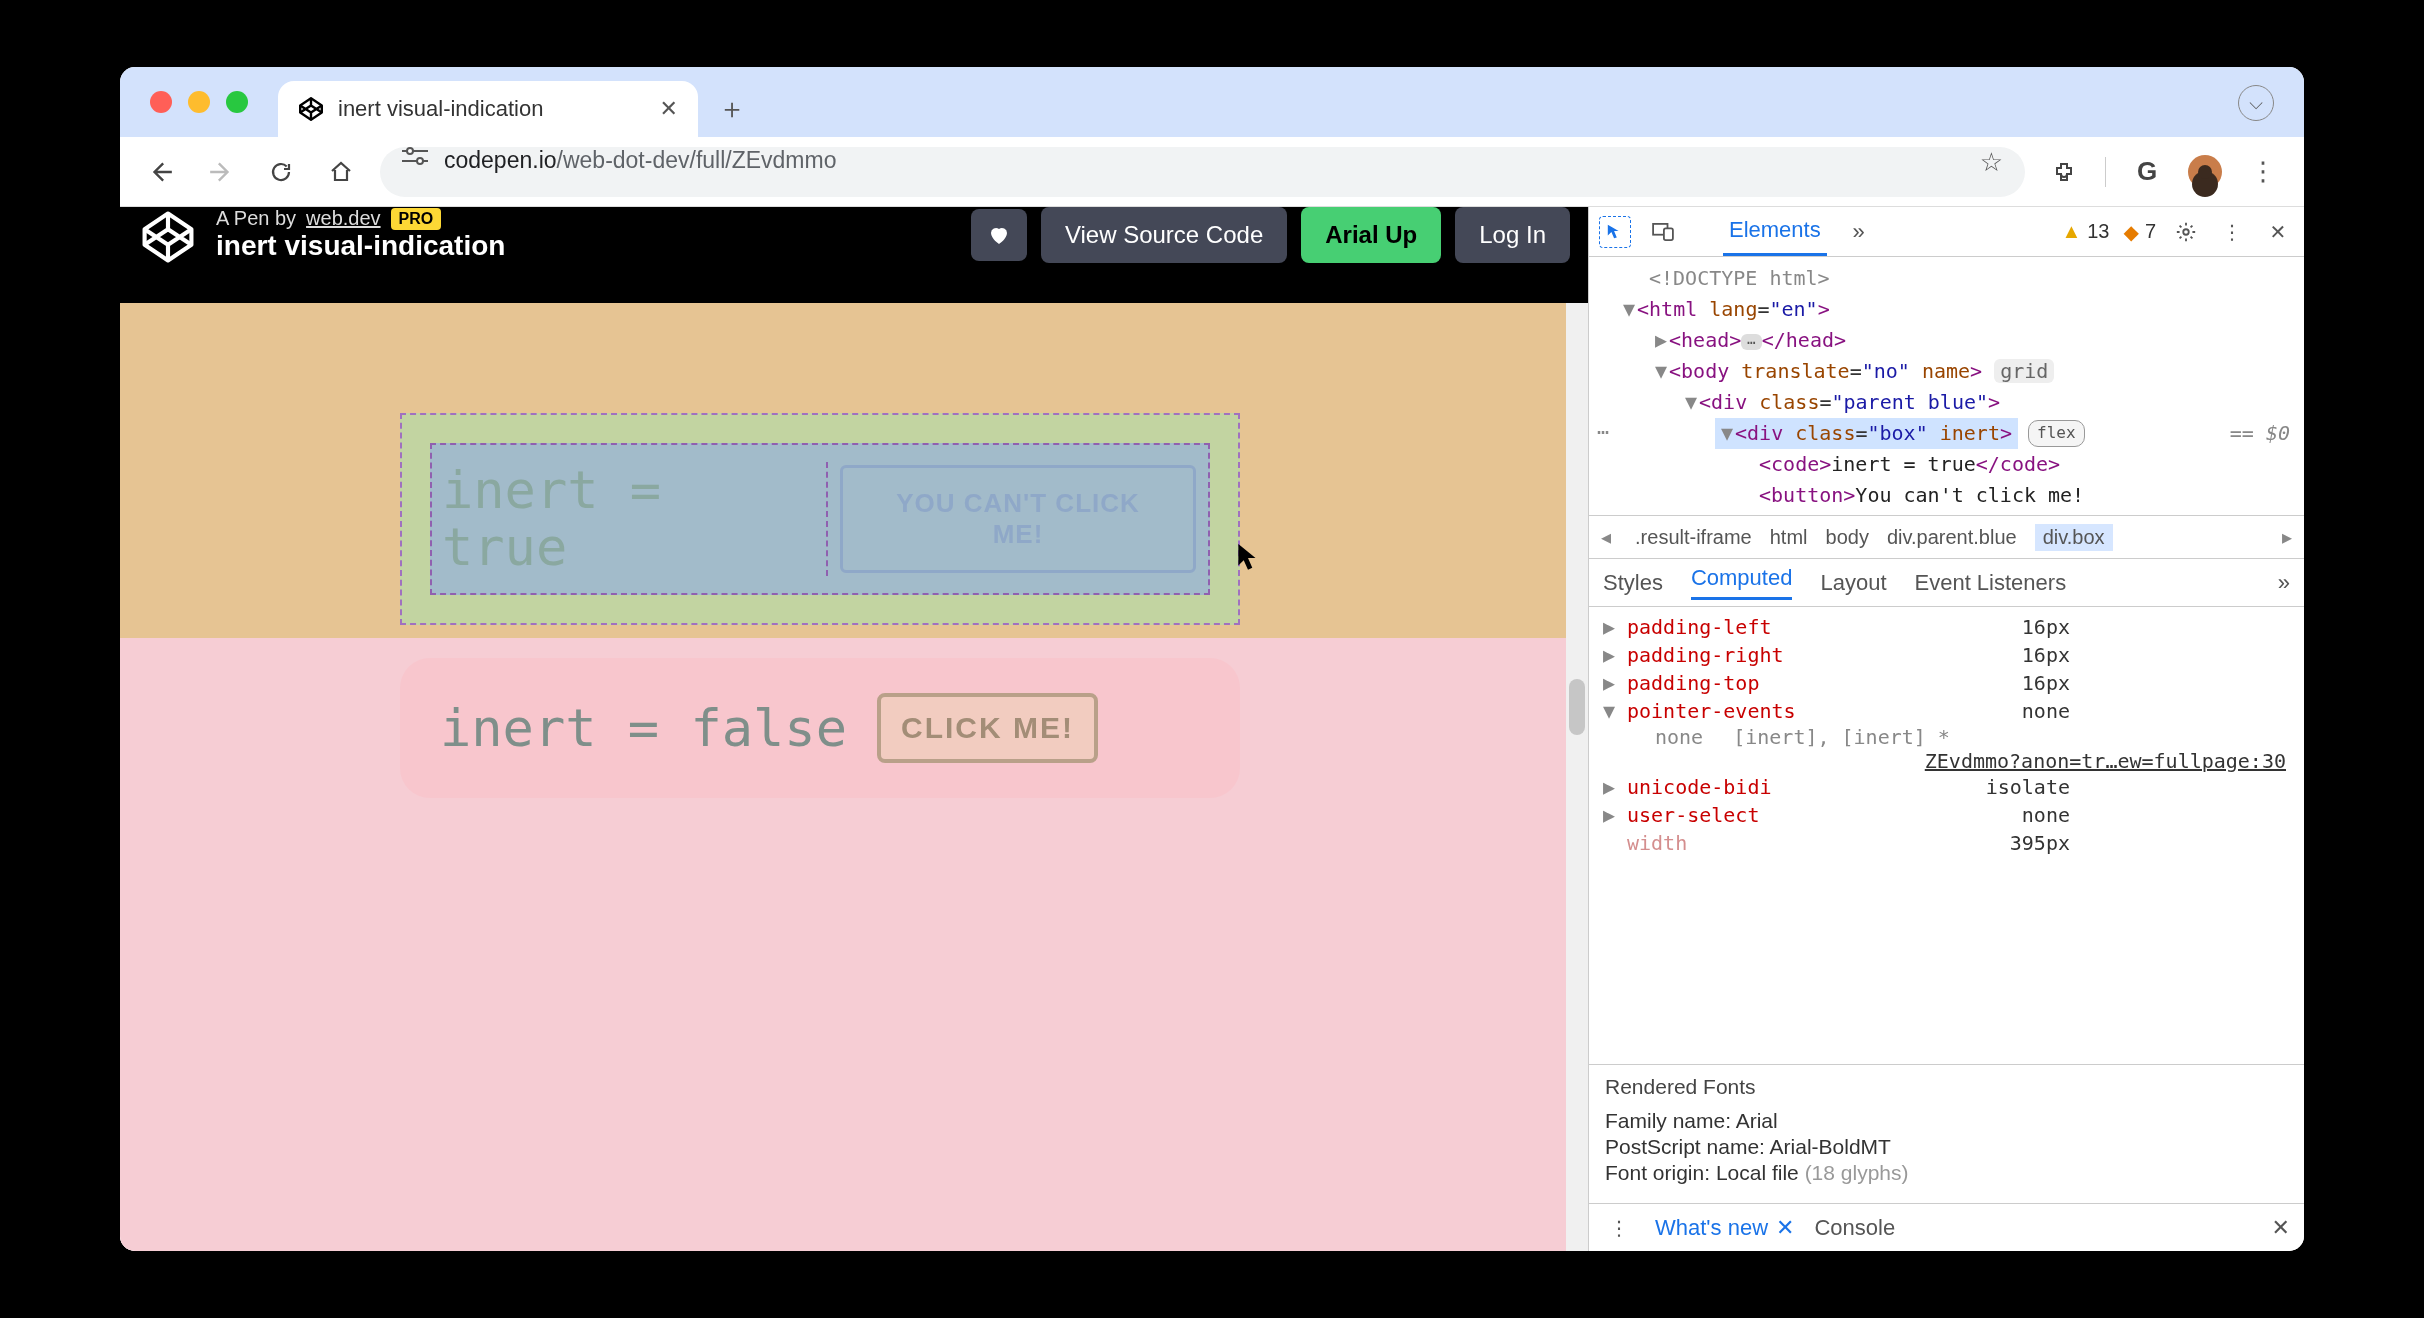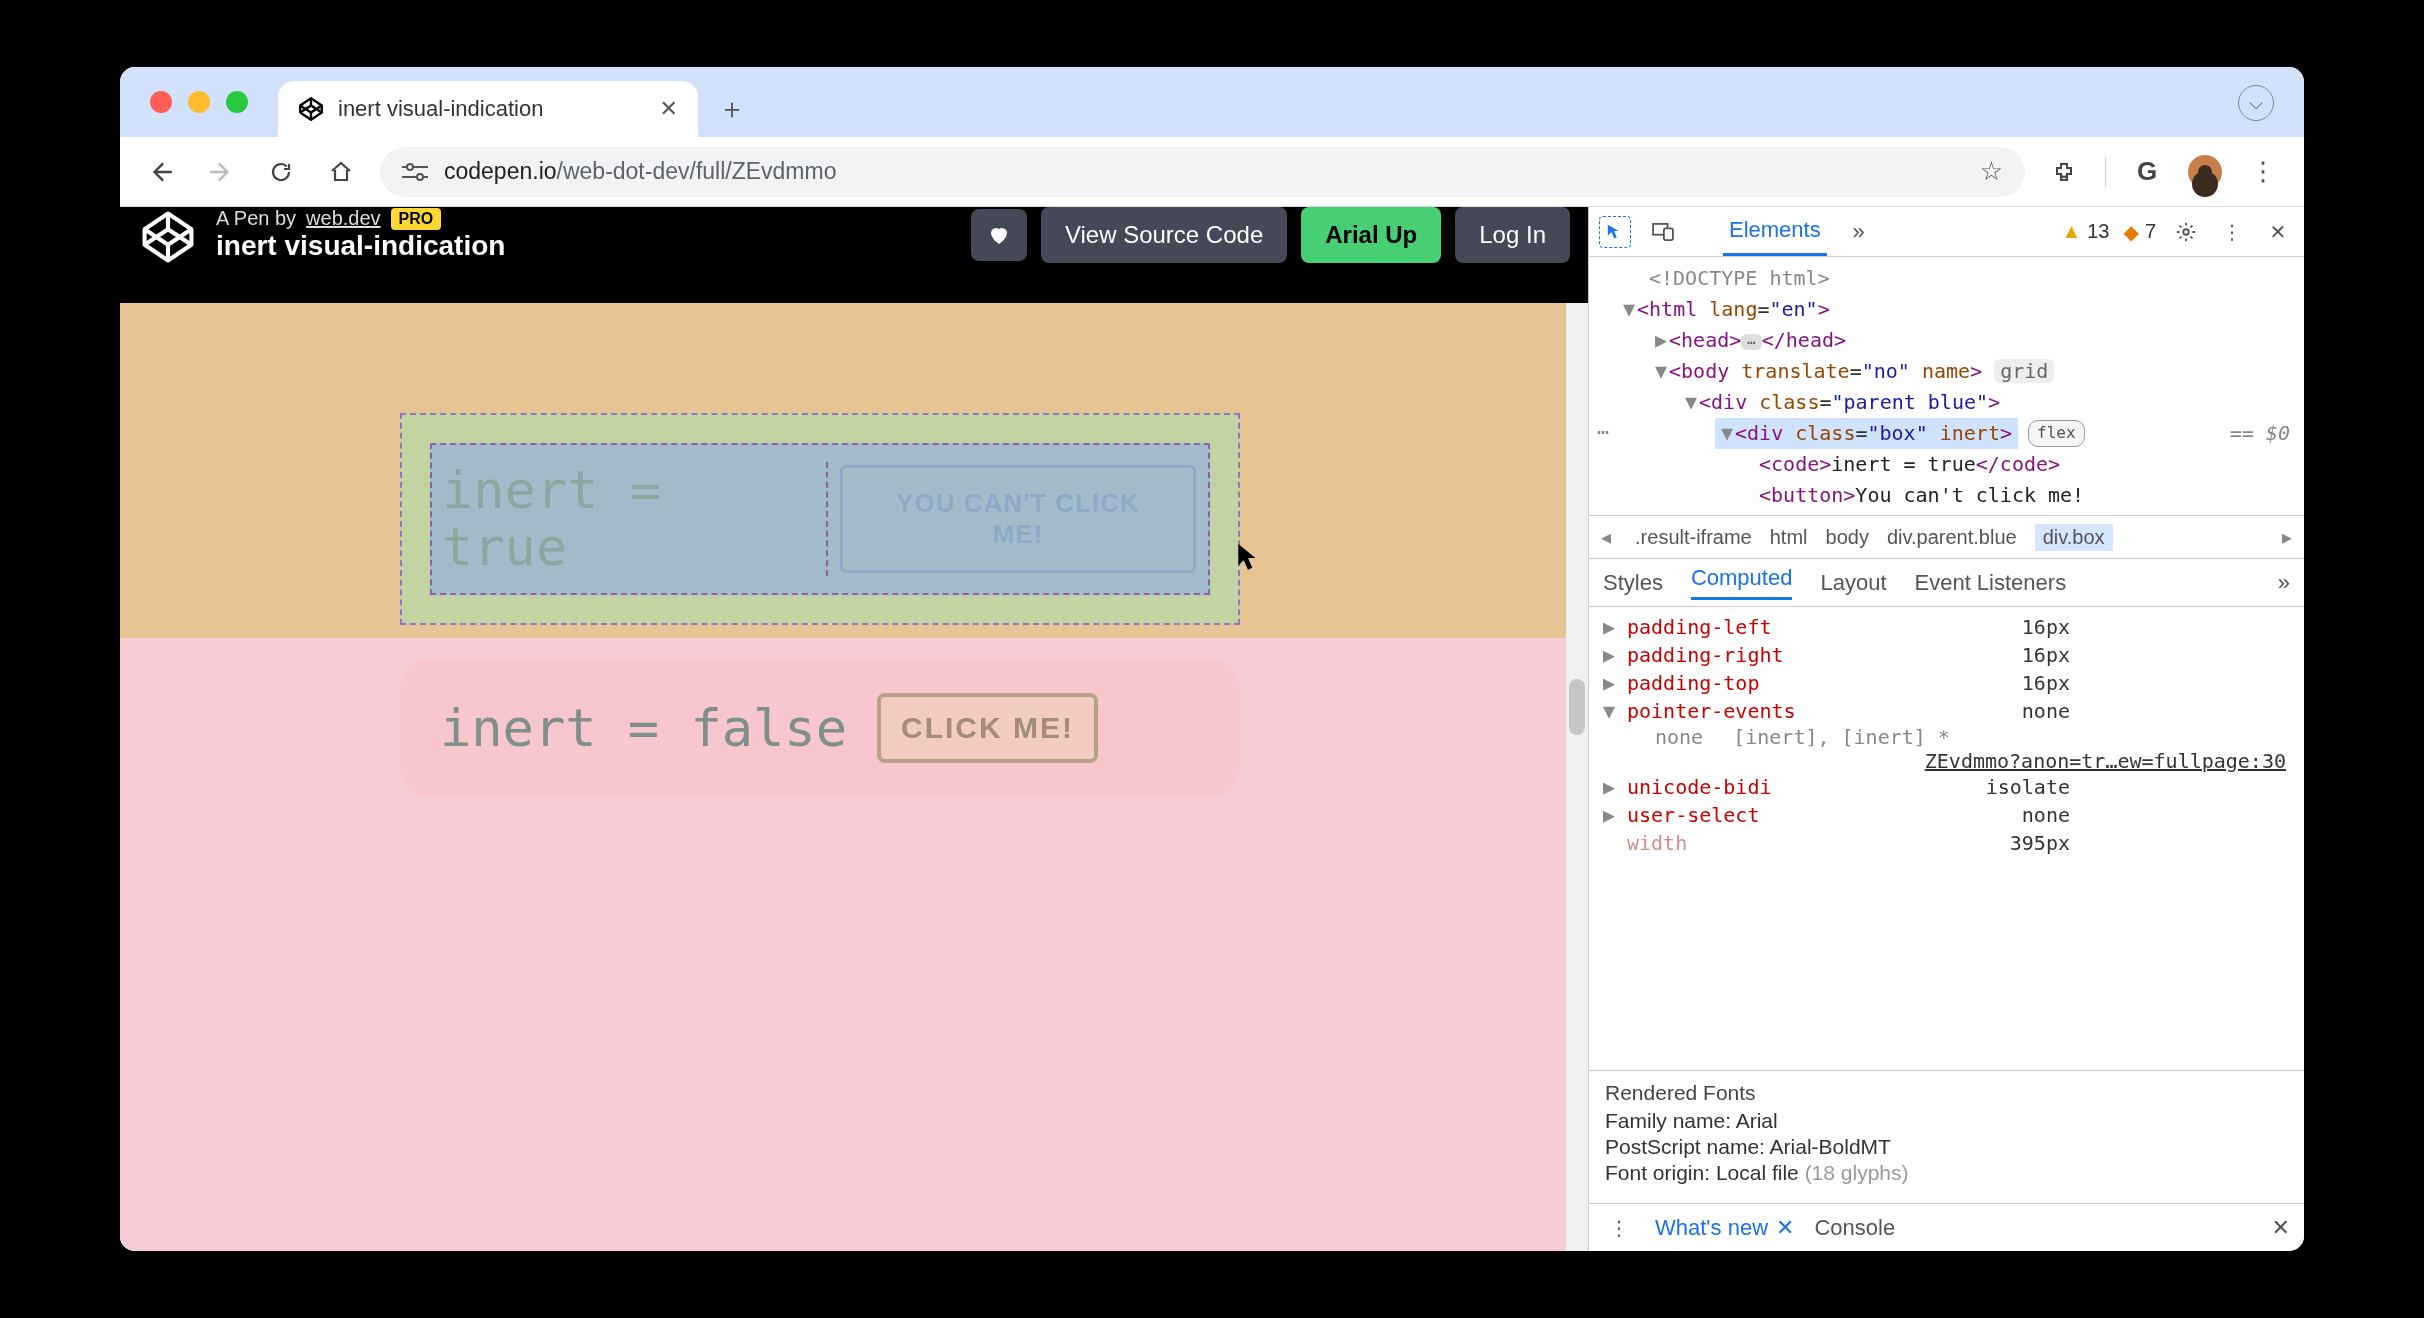--- a/index.html
+++ b/index.html
@@ -63,21 +63,20 @@
     gap: 18px;
   }
   .nav-icon { width: 42px; height:42px; display:flex; align-items:center; justify-content:center; font-size:26px; color:#444; cursor:pointer; border-radius:50%;}
   .nav-icon.disabled { color: #bbb; }
   .addressbar {
     flex: 1;
     height: 50px;
     background: #f1f3f4;
     border-radius: 25px;
     display: flex;
-    align-items: center;
     padding: 0 22px;
     gap: 16px;
     font-size: 23px;
     color: #333;
   }
   .addressbar .site-tune { font-size:20px; color:#555; letter-spacing:-2px;}
   .addressbar .url-host { color: #202124; }
   .addressbar .url-path { color: #5f6368; }
   .addressbar .star { margin-left:auto; font-size:26px; color:#555;}
   .ext-icons { display:flex; align-items:center; gap:20px; }
@@ -294,21 +293,21 @@
   .cp-val { margin-left:auto; color:#333; padding-right:220px;}
   .cp-sub { padding-left:52px; color:#888; display:flex; gap:30px;}
   .cp-src { color:#888;}
   .cp-link { color:#333; text-decoration:underline; margin-left:80px; display:block;}
   .dt-fonts {
     border-top:1px solid #ccc;
     padding: 10px 16px 16px 16px;
     font-size:21px;
     color:#333;
   }
-  .dt-fonts-title { font-size:21px; color:#444; margin-bottom:4px;}
+  .dt-fonts-title { font-size:21px; color:#444; margin-bottom:10px;}
   .dt-fonts-line { margin:2px 0;}
   .muted { color:#999;}
   .dt-drawer {
     height: 48px;
     border-top:1px solid #ccc;
     display:flex;
     align-items:center;
     padding:0 14px;
     gap:20px;
     font-size:22px;

